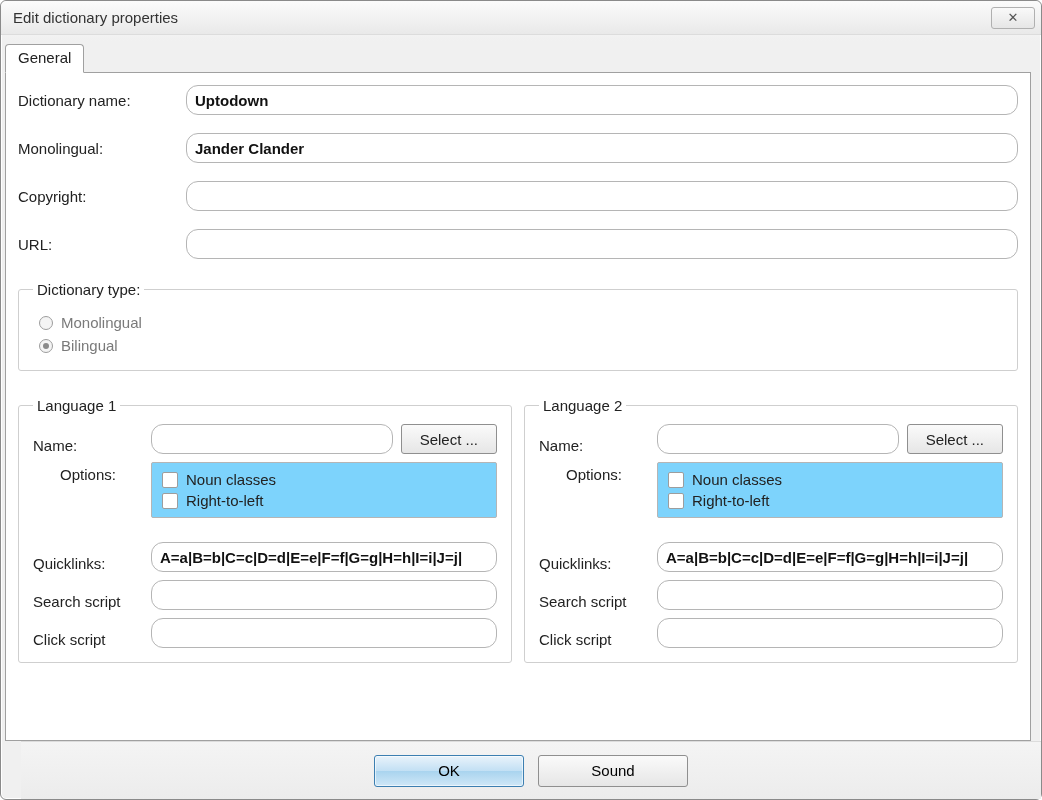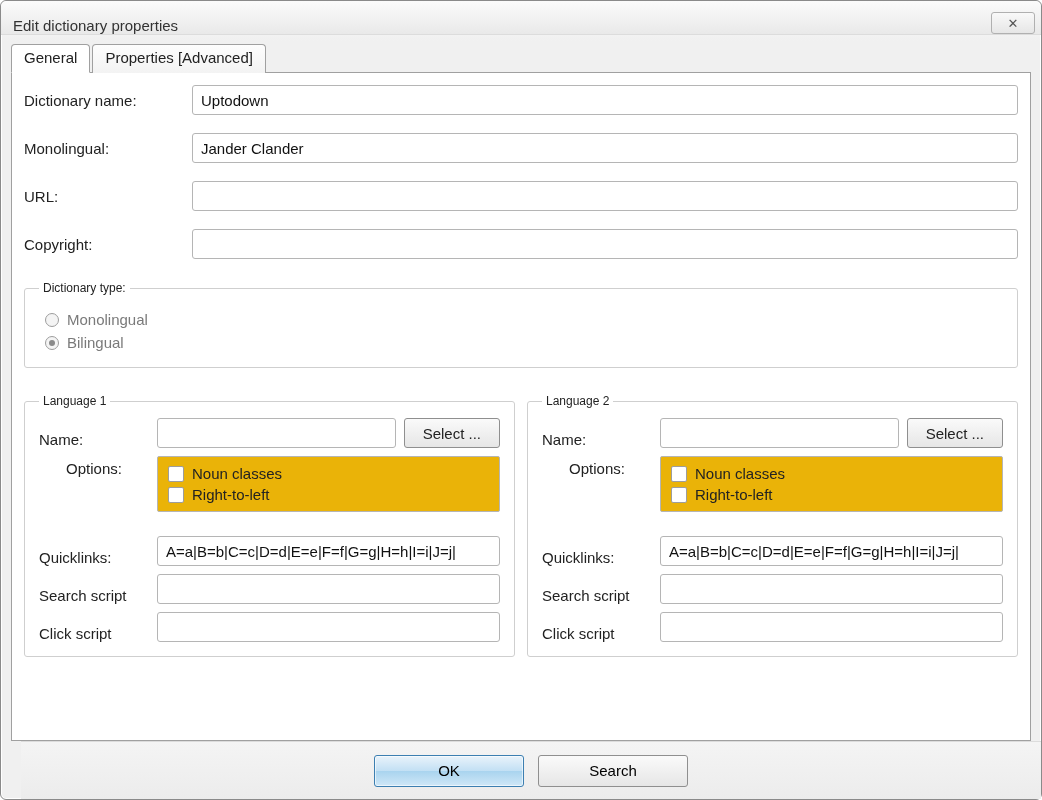--- a/index.html
+++ b/index.html
@@ -17,40 +17,40 @@
       border: 1px solid #8a8a8a;
       border-radius: 6px;
       background: linear-gradient(#fdfdfd, #f0f0f0 40px, #f0f0f0);
       display: flex;
       flex-direction: column;
       box-shadow: inset 0 0 0 1px #fff;
     }
     .titlebar {
       height: 34px;
       display: flex;
-      align-items: flex-end;
+      align-items: center;
       padding: 0 6px 0 12px;
       background: linear-gradient(#fbfbfb, #e9e9e9);
       border-bottom: 1px solid #dcdcdc;
       border-radius: 6px 6px 0 0;
     }
     .titlebar .title { flex: 1; color: #333; font-size: 15px; }
     .close-btn {
       width: 44px; height: 22px;
       border: 1px solid #b0b0b0;
       border-radius: 3px;
       background: linear-gradient(#f9f9f9,#e6e6e6);
       display: flex; align-items: center; justify-content: center;
       font-size: 13px; color: #555;
       font-family: Arial, sans-serif;
       cursor: pointer;
     }
     .content-area {
       flex: 1;
-      padding: 8px 10px 0 10px;
+      padding: 8px 10px 0 4px;
       display: flex; flex-direction: column;
     }
     .tabs-strip {
       display: flex;
       position: relative;
       z-index: 2;
     }
     .tab {
       padding: 4px 12px 6px 12px;
       border: 1px solid #a0a0a0;
@@ -83,36 +83,37 @@
       gap: 8px;
     }
     .row label.fld-label {
       width: 160px;
       color: #222;
     }
     .txt {
       flex: 1;
       height: 30px;
       border: 1px solid #b5b5b5;
-      border-radius: 3px;
+      border-radius: 12px;
       padding: 3px 8px;
       font-size: 15px;
       font-family: inherit;
       background: #fff;
       color: #111;
+      font-weight: bold;
     }
     fieldset {
       border: 1px solid #cfcfcf;
       border-radius: 3px;
       padding: 10px 14px 14px 14px;
     }
     legend {
       padding: 0 4px;
       color: #222;
-      font-size: 12px;
+      font-size: 15px;
     }
     .radio-row {
       display:flex; align-items:center; gap:8px; margin:6px 0 2px 6px;
       color:#7a7a7a;
     }
     .radio-outer {
       width:14px; height:14px; border-radius:50%;
       border:1px solid #9d9d9d; background:#f4f4f4;
       display:flex; align-items:center; justify-content:center;
     }
@@ -136,21 +137,21 @@
     }
     .btn {
       height:30px; padding:0 18px;
       border:1px solid #8f8f8f; border-radius:3px;
       background:linear-gradient(#fafafa,#e6e6e6);
       font-family:inherit; font-size:15px; color:#222;
       cursor:pointer;
     }
     .options-box {
       flex:1; border:1px solid #b5b5b5; border-radius:2px;
-      padding:8px 10px; background:#eab308;
+      padding:8px 10px; background:#7dd3fc;
       display:flex; flex-direction:column; gap:4px;
     }
     .chk-row {
       display:flex; align-items:center; gap:8px; color:#222;
     }
     .chk {
       width:16px; height:16px; border:1px solid #9d9d9d; background:#fff;
       border-radius:2px;
     }
     .footer {
@@ -183,39 +184,38 @@
     <div class="title">Edit dictionary properties</div>
     <div class="close-btn">
       <span>✕</span>
     </div>
   </div>
 
   <div class="content-area">
 
     <div class="tabs-strip">
       <div class="tab active">General</div>
-      <div class="tab">Properties [Advanced]</div>
     </div>
 
     <div class="tab-panel">
 
       <div class="row">
         <label class="fld-label">Dictionary name:</label>
         <input class="txt" type="text" value="Uptodown" style="">
       </div>
       <div class="row">
         <label class="fld-label">Monolingual:</label>
         <input class="txt" type="text" value="Jander Clander" style="">
       </div>
       <div class="row">
+        <label class="fld-label">Copyright:</label>
+        <input class="txt" type="text" value="" style="">
+      </div>
+      <div class="row">
         <label class="fld-label">URL:</label>
-        <input class="txt" type="text" value="" style="">
-      </div>
-      <div class="row">
-        <label class="fld-label">Copyright:</label>
         <input class="txt" type="text" value="" style="">
       </div>
 
       <fieldset style="margin-top:4px;">
         <legend>Dictionary type:</legend>
         <div class="radio-row">
           <span class="radio-outer"></span>
           <span>Monolingual</span>
         </div>
         <div class="radio-row">
@@ -306,16 +306,16 @@
           </div>
         </fieldset>
 
       </div>
 
     </div>
   </div>
 
   <div class="footer">
     <button class="btn-primary">OK</button>
-    <button class="btn-secondary">Search</button>
+    <button class="btn-secondary">Sound</button>
   </div>
 
 </div>
 
 </body></html>

